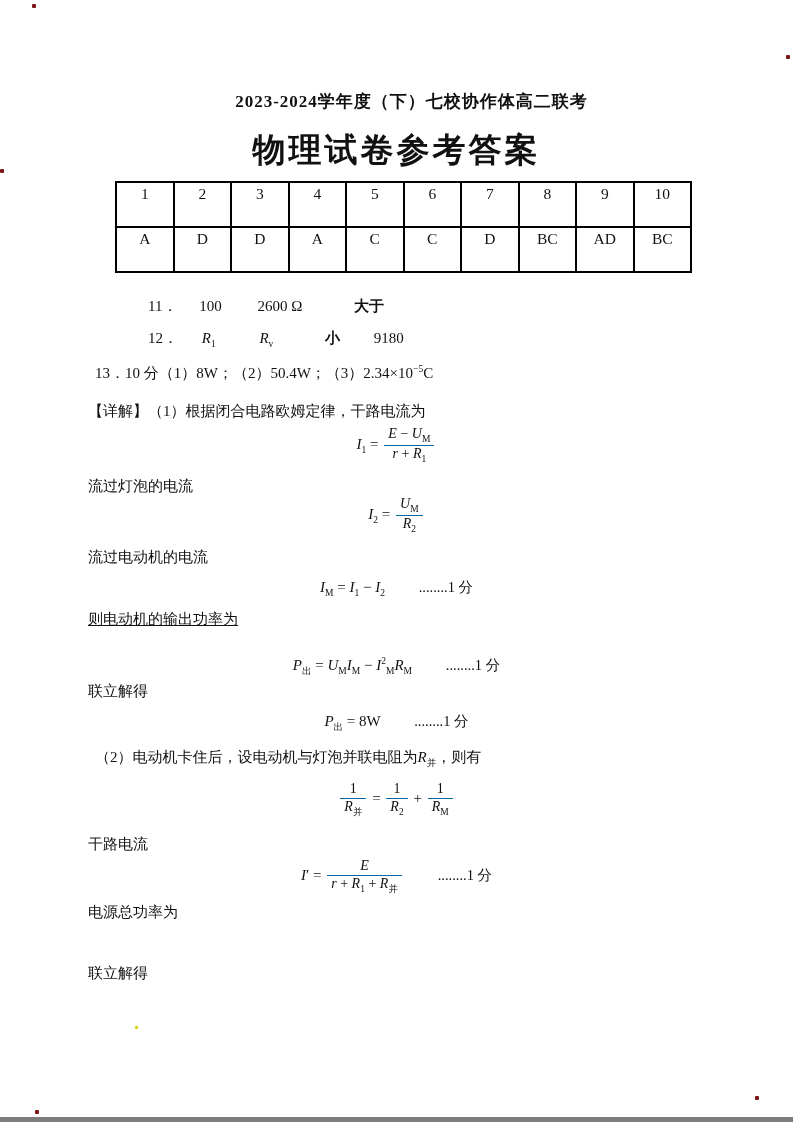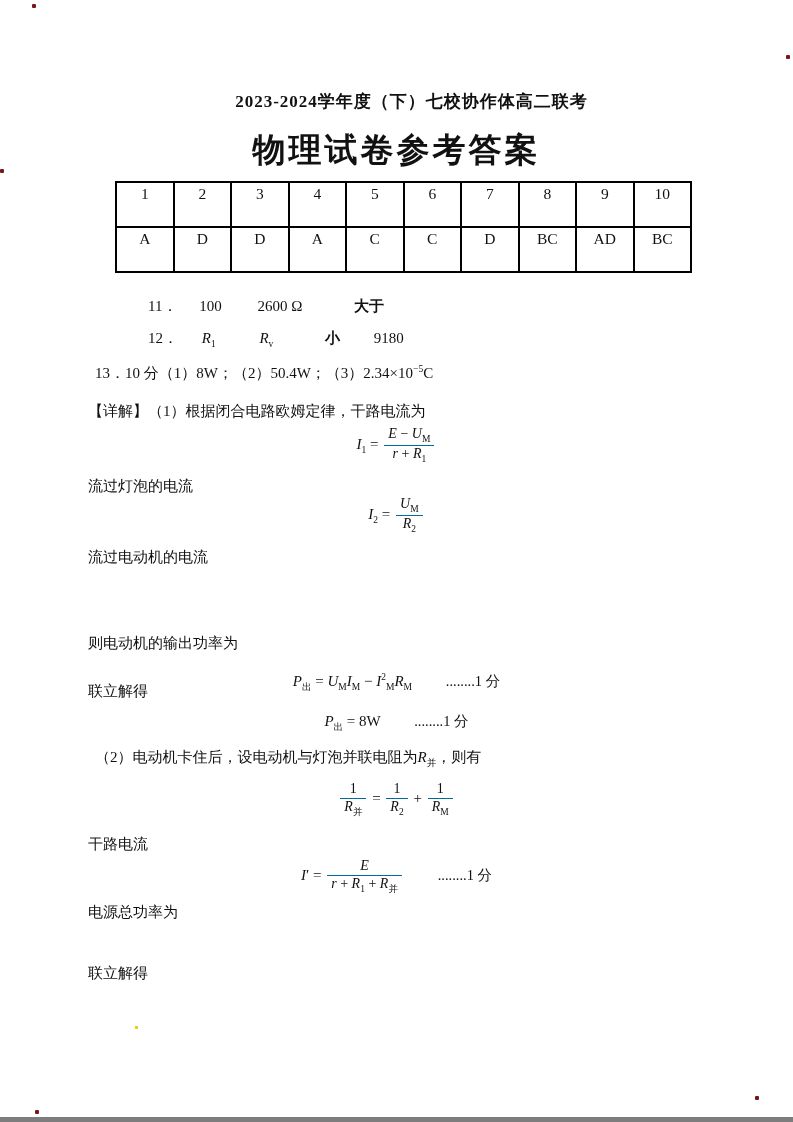--- a/index.html
+++ b/index.html
@@ -103,24 +103,28 @@
   </div>
 
   <div class="abs bodytext" style="top:477px;left:88px;">流过灯泡的电流</div>
 
   <div class="abs center-row formula-row" style="top:496px;">
     <span><span class="tk-var">I</span><span class="tk-sub">2</span><span class="tk-txt"> = </span><span class="frac"><span class="fnum"><span class="tk-var">U</span><span class="tk-sub">M</span></span><span class="fden"><span class="tk-var">R</span><span class="tk-sub">2</span></span></span></span>
   </div>
 
   <div class="abs bodytext" style="top:548px;left:88px;">流过电动机的电流</div>
 
+  <div class="abs center-row formula-row" style="top:578px;">
+    <span><span class="tk-var">I</span><span class="tk-sub">M</span><span class="tk-txt"> = </span><span class="tk-var">I</span><span class="tk-sub">1</span><span class="tk-txt"> − </span><span class="tk-var">I</span><span class="tk-sub">2</span></span>
+    <span class="score">........1 分</span>
+  </div>
 
-  <div class="abs bodytext" style="top:634px;left:88px;">则电动机的输出功率为</div>
+  <div class="abs bodytext" style="top:610px;left:88px;text-decoration:underline;">则电动机的输出功率为</div>
 
-  <div class="abs center-row formula-row" style="top:672px;">
+  <div class="abs center-row formula-row" style="top:656px;">
     <span><span class="tk-var">P</span><span class="tk-sub">出</span><span class="tk-txt"> = </span><span class="tk-var">U</span><span class="tk-sub">M</span><span class="tk-var">I</span><span class="tk-sub">M</span><span class="tk-txt"> − </span><span class="tk-var">I</span><span class="tk-sup">2</span><span class="tk-sub">M</span><span class="tk-var">R</span><span class="tk-sub">M</span></span>
     <span class="score">........1 分</span>
   </div>
 
   <div class="abs bodytext" style="top:682px;left:88px;">联立解得</div>
 
   <div class="abs center-row formula-row" style="top:712px;">
     <span><span class="tk-var">P</span><span class="tk-sub">出</span><span class="tk-txt"> = 8W</span></span>
     <span class="score">........1 分</span>
   </div>

